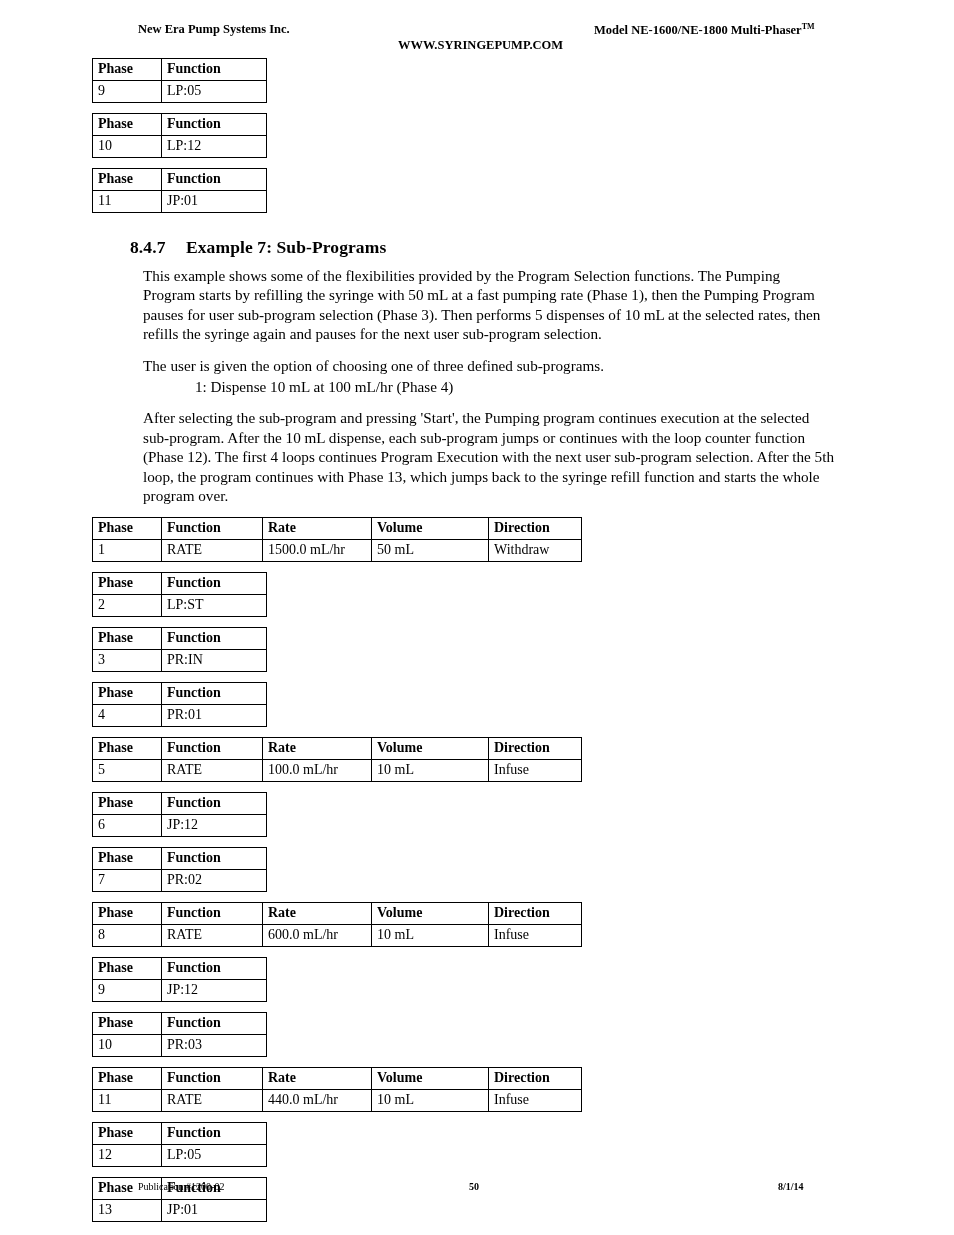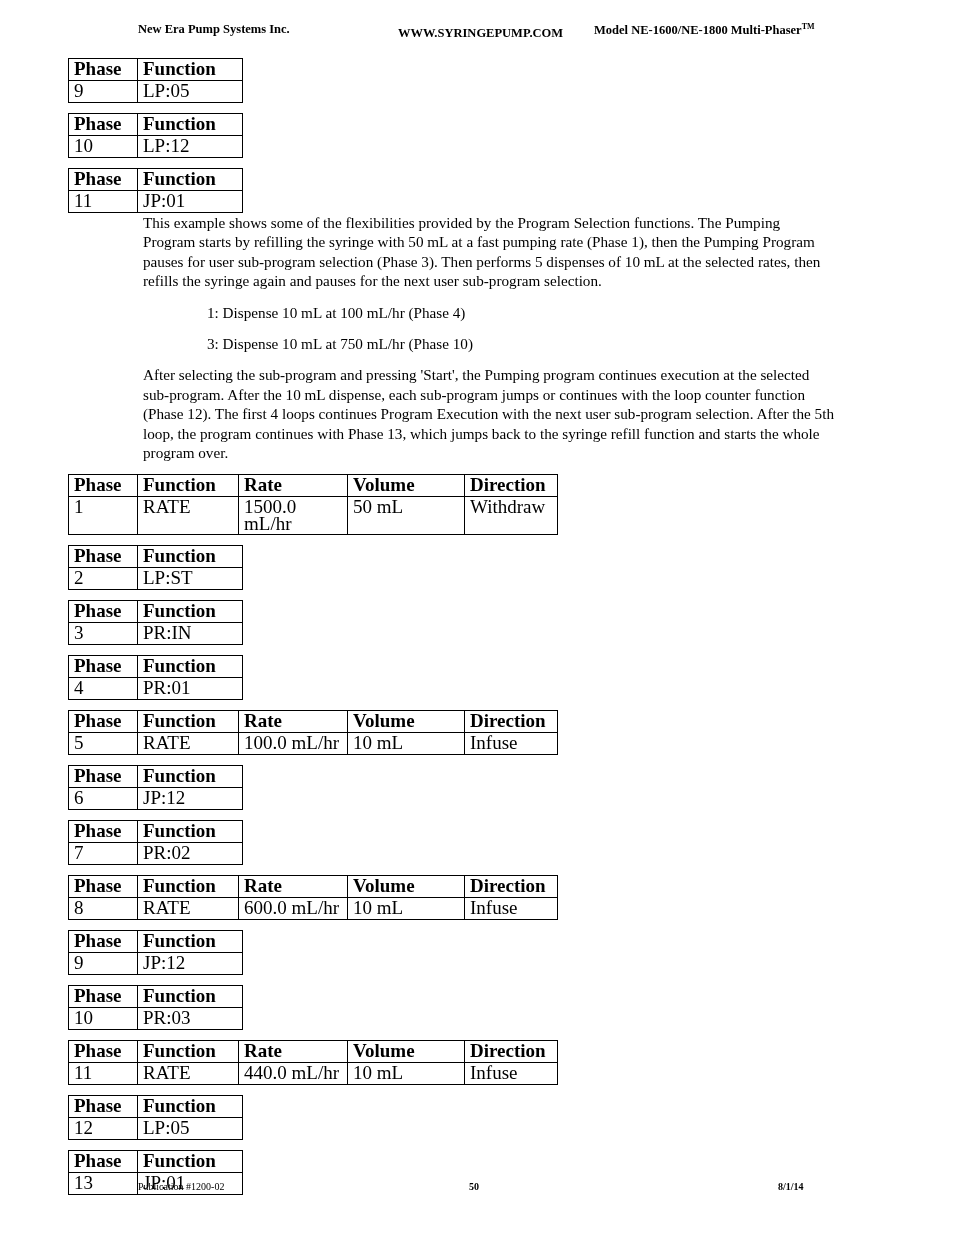--- a/index.html
+++ b/index.html
@@ -31,39 +31,39 @@
     white-space: nowrap;
   }
   .header .h-left {
     position: absolute;
     left: 0;
     top: 0;
   }
   .header .h-center {
     position: absolute;
     left: 260px;
-    top: 4px;
+    top: 16px;
   }
   .header .h-right {
     position: absolute;
     left: 456px;
     top: 0;
   }
   .header sup {
     font-size: 8px;
     vertical-align: super;
   }
 
   
   table.phase {
     border-collapse: collapse;
-    margin-left: 68px;
+    margin-left: 92px;
     margin-top: 10px;
     table-layout: fixed;
-    font-size: 19px;
+    font-size: 14px;
   }
   table.phase td, table.phase th {
     border: 1.6px solid #000;
     padding: 1px 5px 2px 5px;
     text-align: left;
     vertical-align: top;
     height: 18px;
     line-height: 17px;
     font-weight: normal;
   }
@@ -98,21 +98,21 @@
     text-align: left;
   }
   p.tight { margin-bottom: 2px; }
   ul.sublist {
     margin: 0 0 12px 0;
     padding: 0 0 0 195px;
     list-style: none;
     font-size: 15.2px;
     line-height: 19.4px;
   }
-  ul.sublist li { margin: 12px; padding: 0; }
+  ul.sublist li { margin: 0; padding: 0; }
 
   .gap-before { margin-top: 18px; }
 
   
   .footer {
     position: absolute;
     left: 0;
     bottom: 38px;
     width: 954px;
     height: 16px;
@@ -180,27 +180,30 @@
       <th class="col-phase">Phase</th>
       <th class="col-func-wide">Function</th>
     </tr>
     <tr>
       <td>11</td>
       <td>JP:01</td>
     </tr>
   </tbody>
     </table>
 
+  <h2 class="section">
+    <span class="num">8.4.7</span><span>Example 7:  Sub-Programs</span>
+  </h2>
 
   <p class="body">This example shows some of the flexibilities provided by the Program Selection functions.  The Pumping Program starts by refilling the syringe with 50 mL at a fast pumping rate (Phase 1), then the Pumping Program pauses for user sub-program selection (Phase 3).  Then performs 5 dispenses of 10 mL at the selected rates, then refills the syringe again and pauses for the next user sub-program selection.</p>
 
+  <p class="body tight">The user is given the option of choosing one of three defined sub-programs.</p>
 
   <ul class="sublist">
     <li>1: Dispense 10 mL at 100 mL/hr (Phase 4)</li>
-    <li>3: Dispense 10 mL at 750 mL/hr (Phase 10)</li>
   </ul>
 
   <p class="body">After selecting the sub-program and pressing 'Start', the Pumping program continues execution at the selected sub-program.  After the 10 mL dispense, each sub-program jumps or continues with the loop counter function (Phase 12).  The first 4 loops continues Program Execution with the next user sub-program selection.  After the 5th loop, the program continues with Phase 13, which jumps back to the syringe refill function and starts the whole program over.</p>
 
   <table class="phase gap-before">
     <tbody>
         <tr>
       <th class="col-phase">Phase</th>
       <th class="col-func">Function</th>
       <th class="col-rate">Rate</th>

